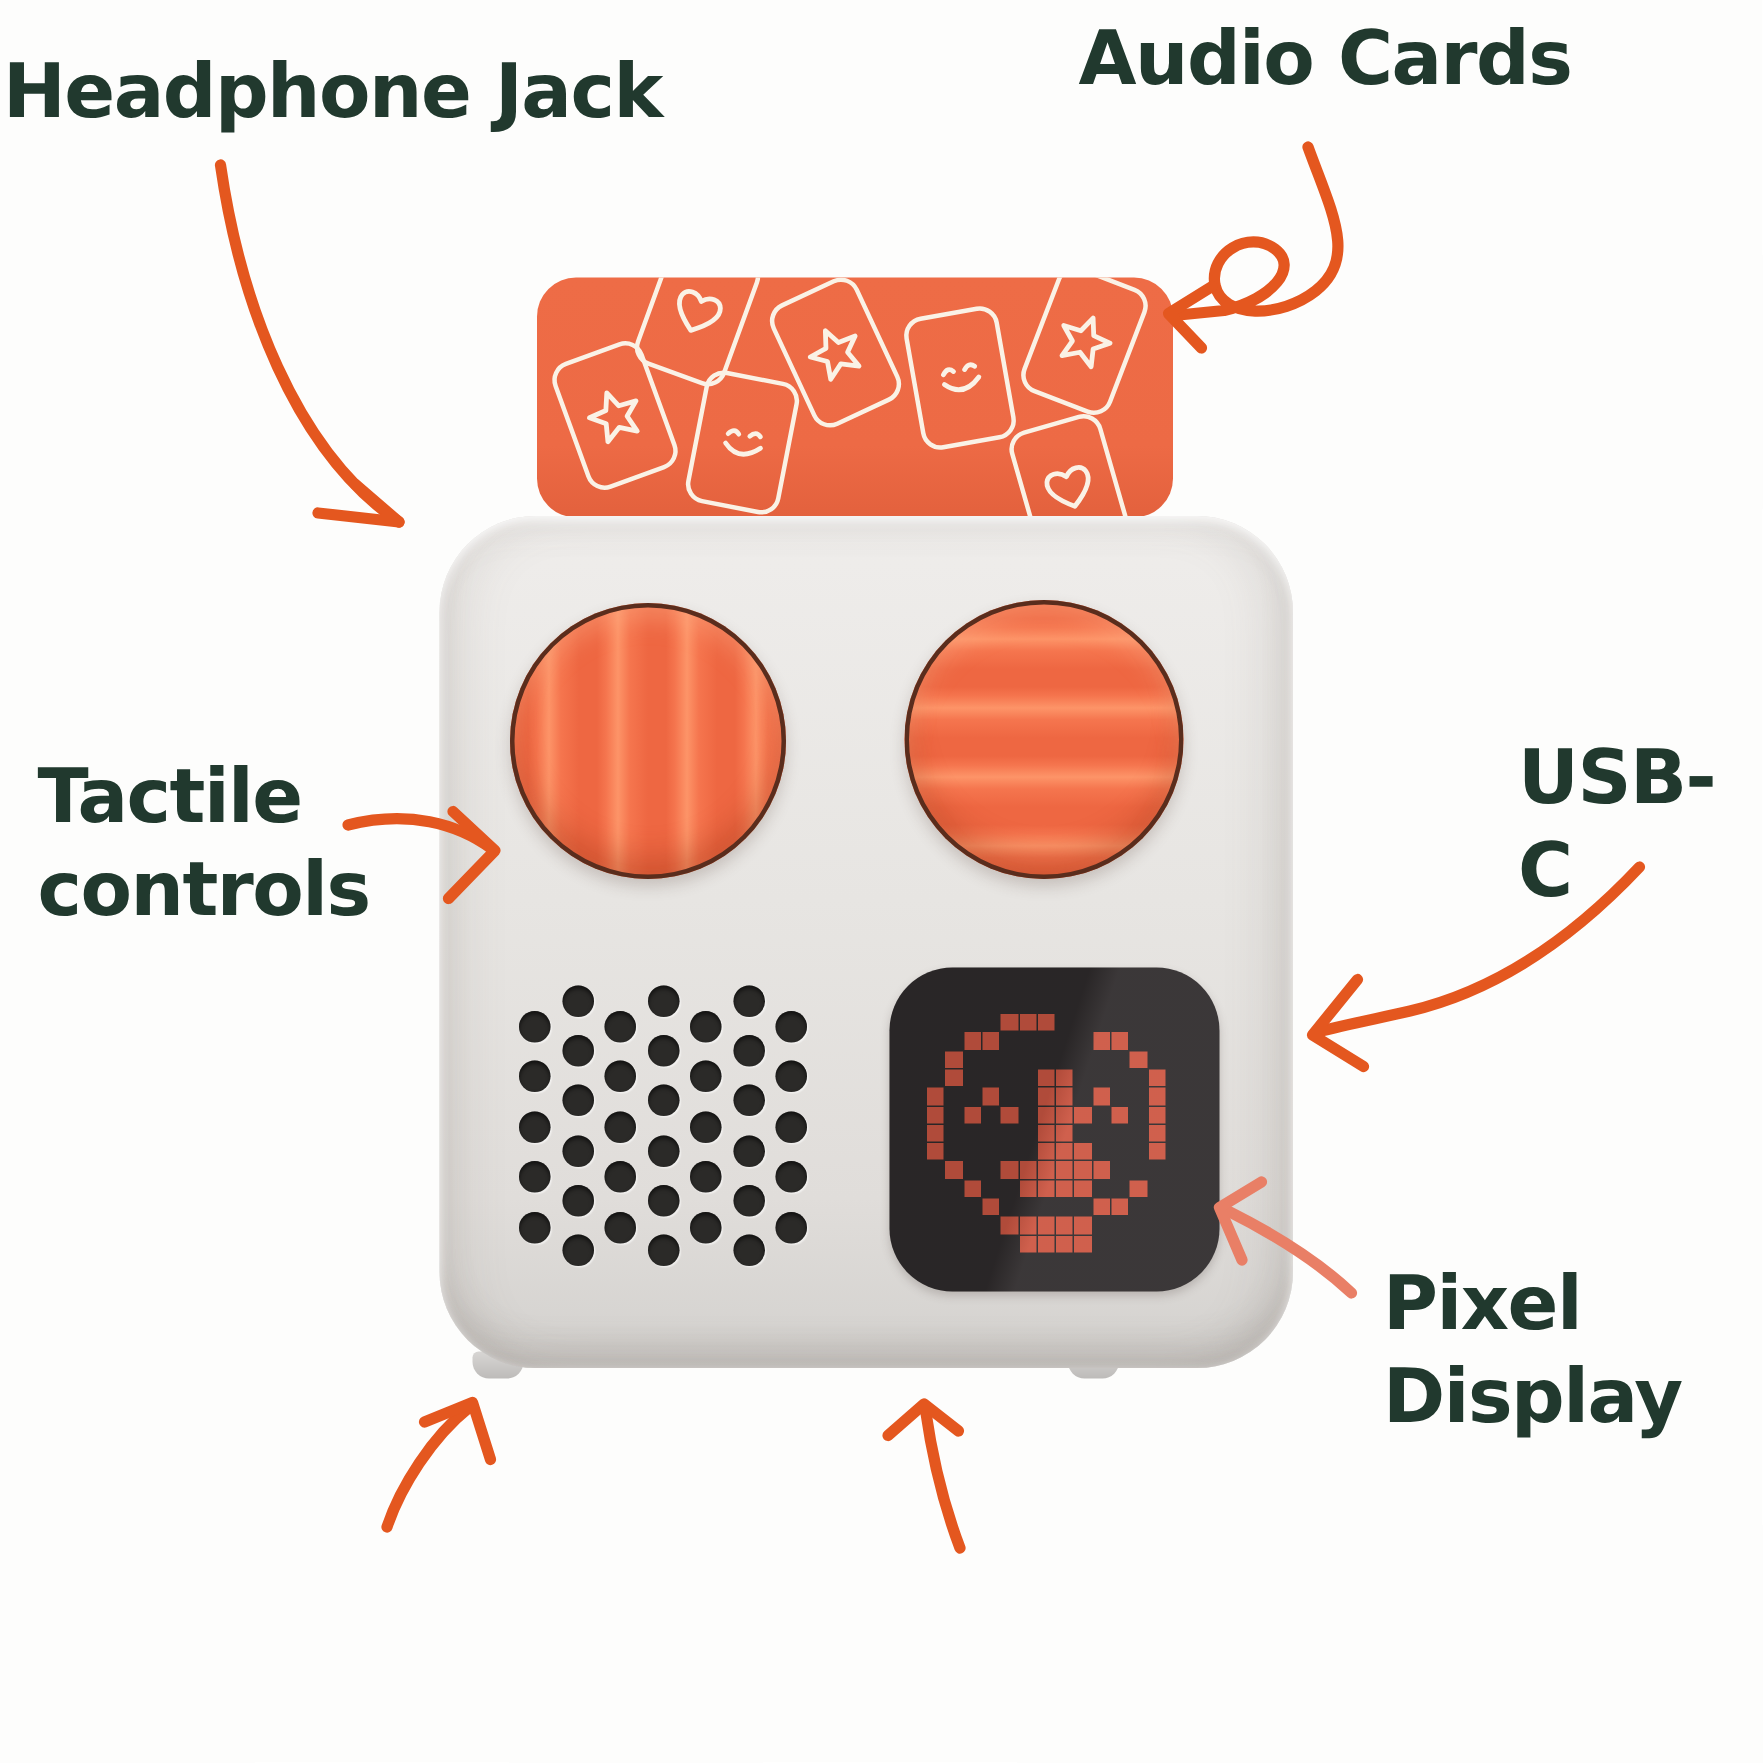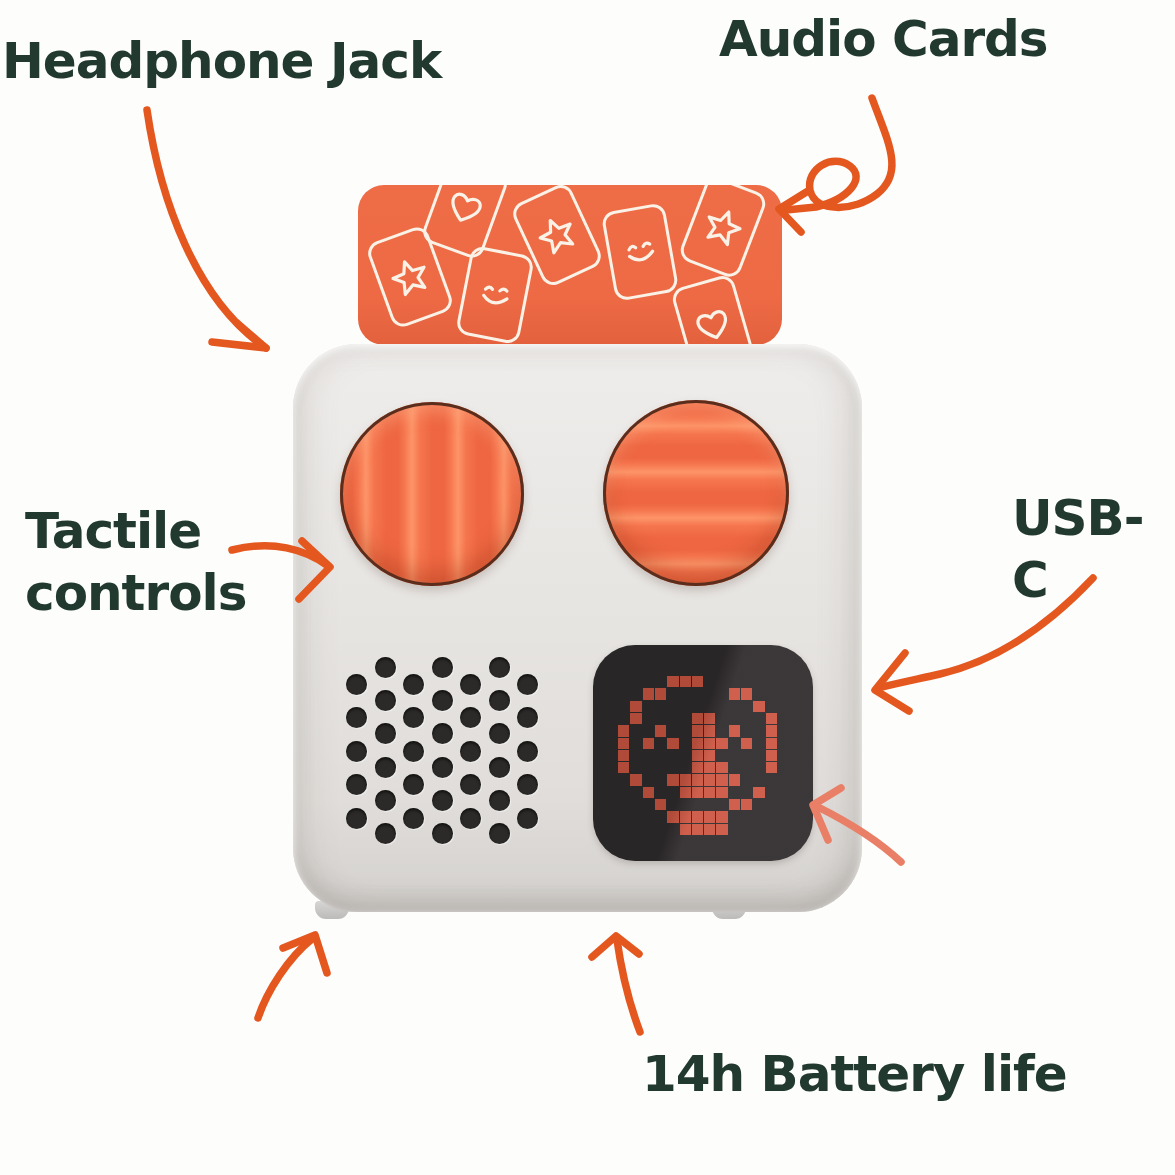--- a/index.html
+++ b/index.html
@@ -228,21 +228,22 @@
         <div class="fpx" style="left: 111.1px; top: 178.6px;"></div>
         <div class="fpx" style="left: 123.4px; top: 178.6px;"></div>
       </div>
   </div>
 
   <div class="label lbl-headphone">Headphone Jack</div>
   <div class="label lbl-audio">Audio Cards</div>
   <div class="label lbl-usb">USB-C</div>
   <div class="label lbl-tactile">Tactile
 controls</div>
-  <div class="label lbl-battery">14h Battery life</div>
+  <div class="label lbl-pixel">Pixel
+Display</div>
 
   <svg class="arrows" viewBox="0 0 1175 1175">
     <g>
       <path d="M147,110 C160,200 196,300 266,348"></path>
       <path d="M212,342 L266,348 L237,323"></path>
     </g>
     <g>
       <path d="M872,98 C888,142 905,172 877,194 C854,212 815,213 810,190 C806,169 832,153 850,166 C866,178 849,199 816,207 L786,210"></path>
       <path d="M808,191 L779,209 L801,232"></path>
     </g>

